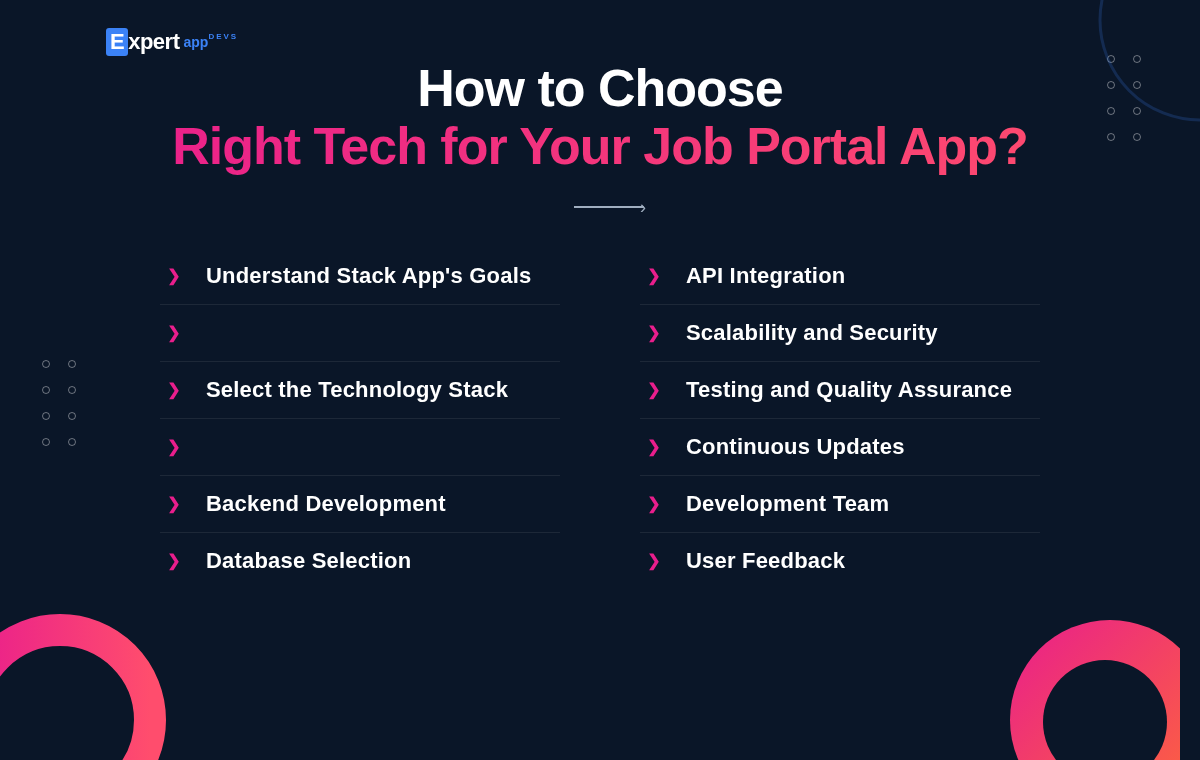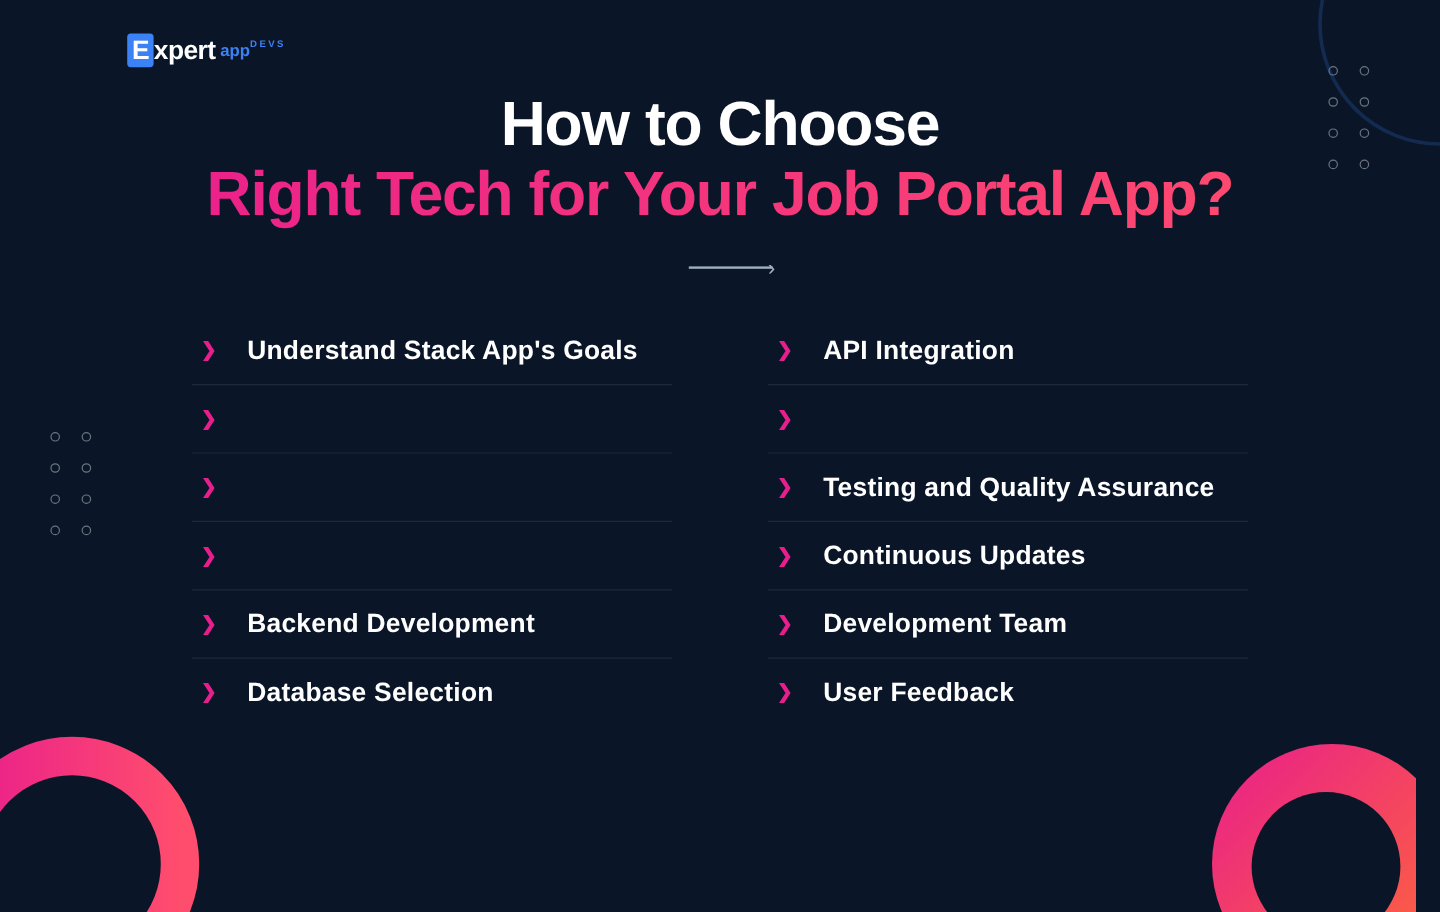--- a/index.html
+++ b/index.html
@@ -46,21 +46,21 @@
       left: 42px;
       display: grid;
       grid-template-columns: 12px 12px;
       grid-template-rows: repeat(4, 12px);
       gap: 14px;
     }
 
     .content {
       position: relative;
       z-index: 10;
-      padding: 16px 80px;
+      padding: 0 80px;
     }
 
     
     .logo {
       position: absolute;
       top: 28px;
       left: 65px;
       display: flex;
       align-items: center;
       gap: 2px;
@@ -274,20 +274,21 @@
         </div>
       </div>
       <div class="list-item-wrapper">
         <div class="list-item">
           <span class="chevron-icon">❯</span>
         </div>
       </div>
       <div class="list-item-wrapper">
         <div class="list-item">
           <span class="chevron-icon">❯</span>
+          <span class="item-text">Select the Technology Stack</span>
         </div>
       </div>
       <div class="list-item-wrapper">
         <div class="list-item">
           <span class="chevron-icon">❯</span>
         </div>
       </div>
       <div class="list-item-wrapper">
         <div class="list-item">
           <span class="chevron-icon">❯</span>
@@ -305,20 +306,21 @@
     <div>
       <div class="list-item-wrapper">
         <div class="list-item">
           <span class="chevron-icon">❯</span>
           <span class="item-text">API Integration</span>
         </div>
       </div>
       <div class="list-item-wrapper">
         <div class="list-item">
           <span class="chevron-icon">❯</span>
+          <span class="item-text">Scalability and Security</span>
         </div>
       </div>
       <div class="list-item-wrapper">
         <div class="list-item">
           <span class="chevron-icon">❯</span>
           <span class="item-text">Testing and Quality Assurance</span>
         </div>
       </div>
       <div class="list-item-wrapper">
         <div class="list-item">

